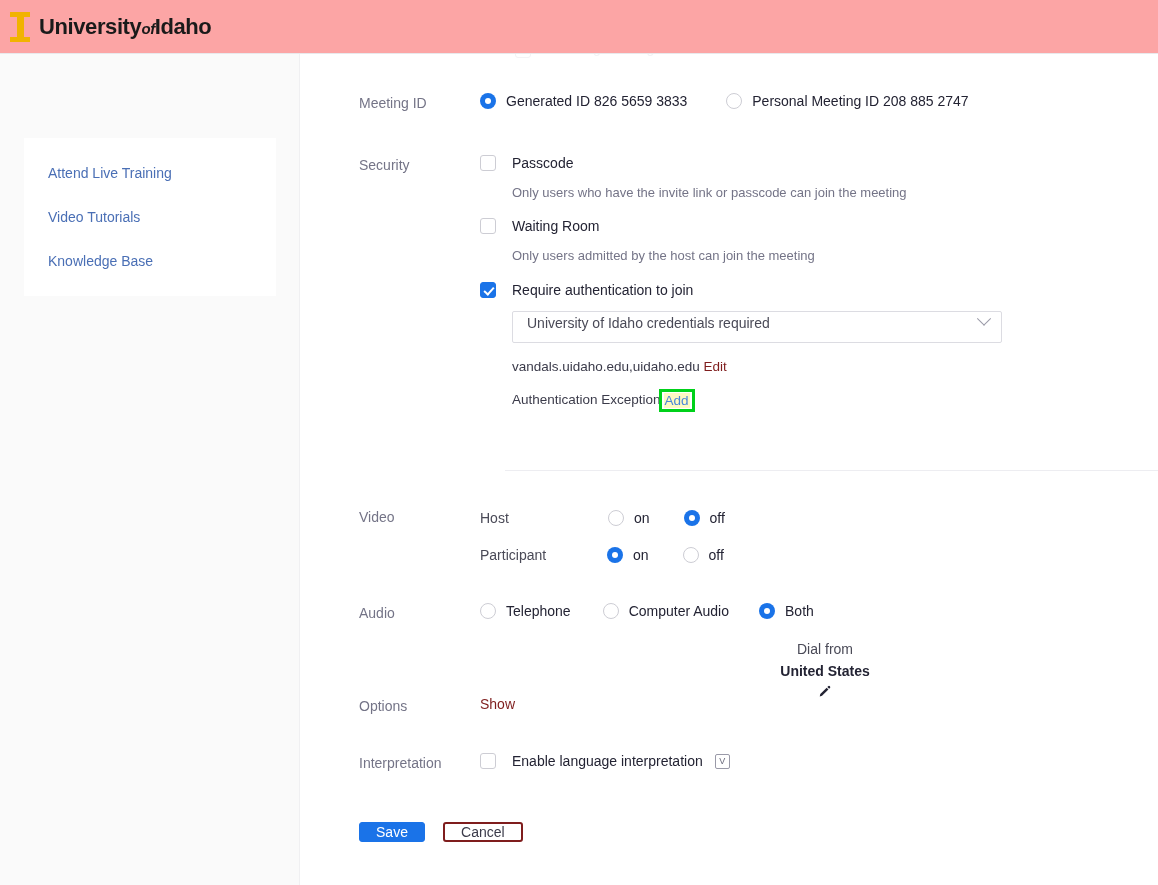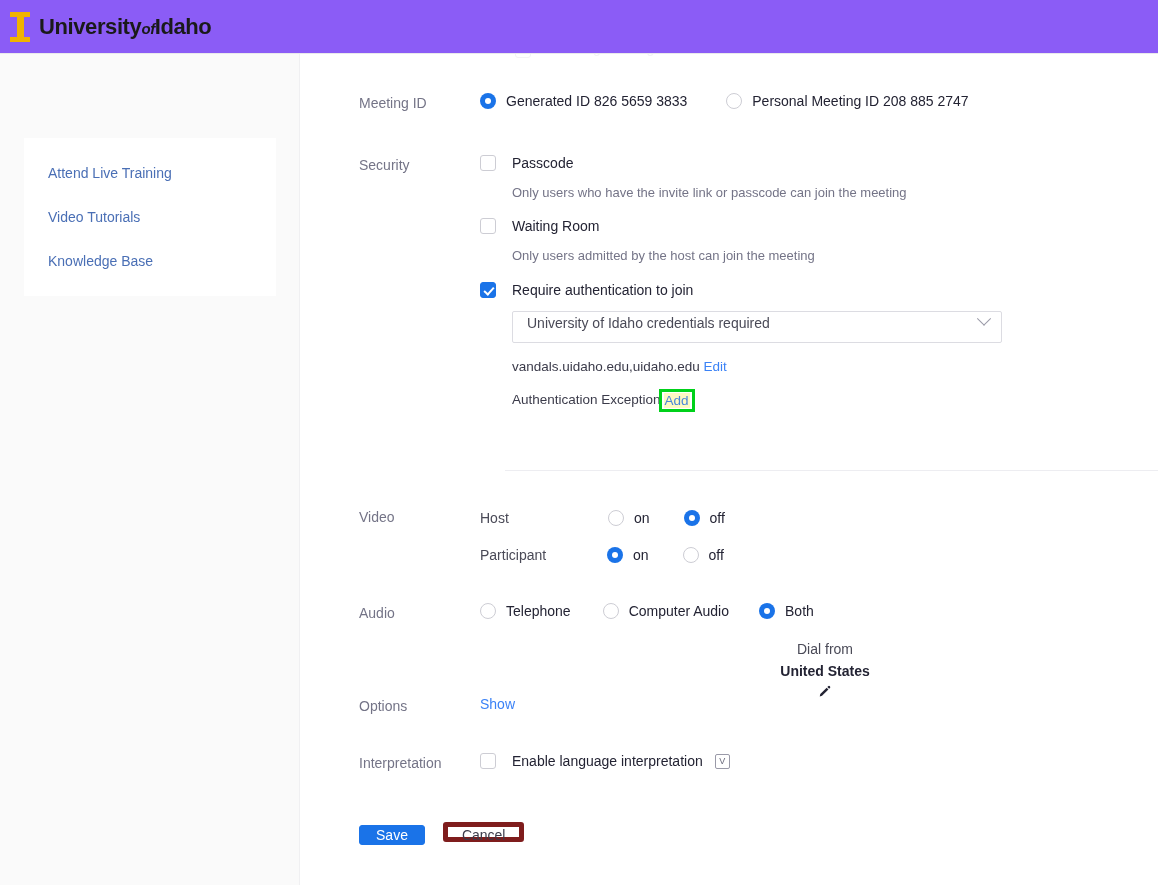--- a/index.html
+++ b/index.html
@@ -18,21 +18,21 @@
     overflow: hidden;
     position: relative;
   }
 
   
   .header-bar {
     position: absolute;
     top: 0; left: 0;
     width: 1158px;
     height: 54px;
-    background: #8b5cf6;
+    background: #fca5a5;
     border-bottom: 1px solid #e9e9ec;
     display: flex;
     align-items: center;
     padding-left: 10px;
     z-index: 30;
   }
   .logo-wrap {
     display: flex;
     align-items: center;
     gap: 9px;
@@ -261,21 +261,21 @@
     border-right: 1.4px solid #9a9aa8;
     border-bottom: 1.4px solid #9a9aa8;
     transform: rotate(45deg) translate(-3px,-3px);
   }
 
   .domains-line {
     font-size: 13.5px;
     color: #3b3b4a;
   }
   .inline-link {
-    color: #3b82f6;
+    color: #7f1d1d;
     text-decoration: none;
     cursor: pointer;
   }
 
   
   .anno-box {
     display: inline-block;
     border: 3px solid #00d11a;
     padding: 1px 2px;
     margin-left: -2px;
@@ -342,21 +342,21 @@
   }
   .btn-primary {
     background: #1a73e8;
     color: #ffffff;
     border: 1px solid #1a73e8;
     min-width: 66px;
   }
   .btn-secondary {
     background: #ffffff;
     color: #3b3b4a;
-    border: 5px solid #7f1d1d;
+    border: 2px solid #7f1d1d;
     min-width: 80px;
     margin-left: 14px;
   }
 </style>
 </head>
 <body>
 
 <div class="header-bar">
   <div class="logo-wrap">
     <span class="logo-mark">

